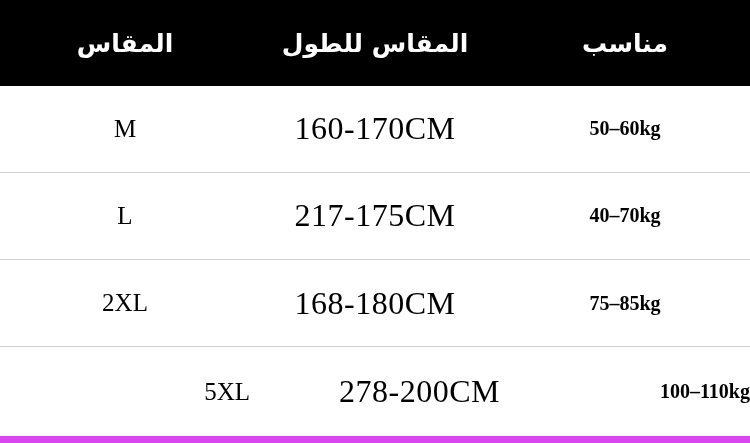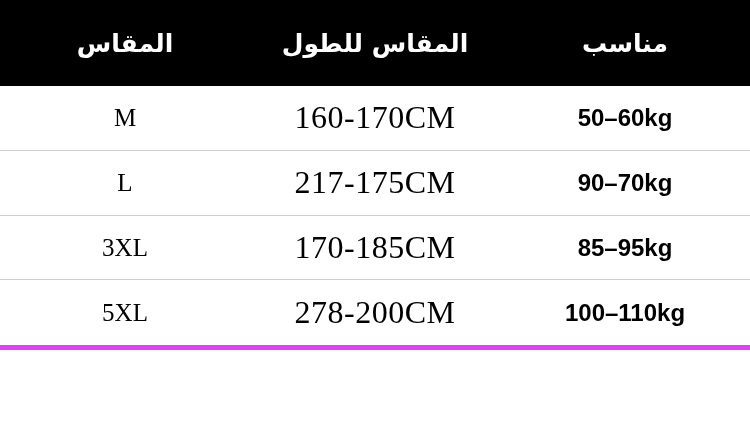--- a/index.html
+++ b/index.html
@@ -8,21 +8,21 @@
     background: #ffffff;
   }
   body {
     width: 750px;
     height: 443px;
     font-family: "Liberation Serif", serif;
     overflow: hidden;
   }
   .size-chart {
     width: 750px;
-    height: 350px;
+    height: 443px;
     box-sizing: border-box;
     border-collapse: collapse;
     table-layout: fixed;
     background: #ffffff;
   }
   .size-chart col.c1 { width: 250px; }
   .size-chart col.c2 { width: 250px; }
   .size-chart col.c3 { width: 250px; }
 
   .size-chart thead th {
@@ -40,36 +40,37 @@
   }
   .size-chart tbody td {
     height: 48px;
     text-align: center;
     vertical-align: middle;
     border-bottom: 1px solid #cfcfcf;
     padding: 0;
     color: #000000;
   }
   .size-chart tbody tr:last-child td {
-    border-bottom: 5px solid #d946ef;
+    border-bottom: 7px solid #d946ef;
+    text-align: right;
   }
   .cell-size {
     font-family: "Liberation Serif", serif;
     font-size: 25px;
     font-weight: normal;
   }
   .cell-height {
     font-family: "Liberation Serif", serif;
     font-size: 32px;
     font-weight: normal;
     letter-spacing: 0.5px;
   }
   .cell-weight {
-    font-family: Liberation Sans, sans-serif;
-    font-size: 24px;
+    font-family: Liberation Serif, serif;
+    font-size: 20px;
     font-weight: bold;
   }
 </style>
 </head>
 <body>
 
 <table class="size-chart">
   <colgroup>
     <col class="c1">
     <col class="c2">
@@ -84,26 +85,26 @@
   </thead>
   <tbody>
     <tr>
       <td class="cell-size">M</td>
       <td class="cell-height">160-170CM</td>
       <td class="cell-weight">50–60kg</td>
     </tr>
     <tr>
       <td class="cell-size">L</td>
       <td class="cell-height">217-175CM</td>
-      <td class="cell-weight">90–70kg</td>
+      <td class="cell-weight">40–70kg</td>
     </tr>
     <tr>
-      <td class="cell-size">3XL</td>
-      <td class="cell-height">170-185CM</td>
-      <td class="cell-weight">85–95kg</td>
+      <td class="cell-size">2XL</td>
+      <td class="cell-height">168-180CM</td>
+      <td class="cell-weight">75–85kg</td>
     </tr>
     <tr>
       <td class="cell-size">5XL</td>
       <td class="cell-height">278-200CM</td>
       <td class="cell-weight">100–110kg</td>
     </tr>
   </tbody>
 </table>
 
 </body></html>

